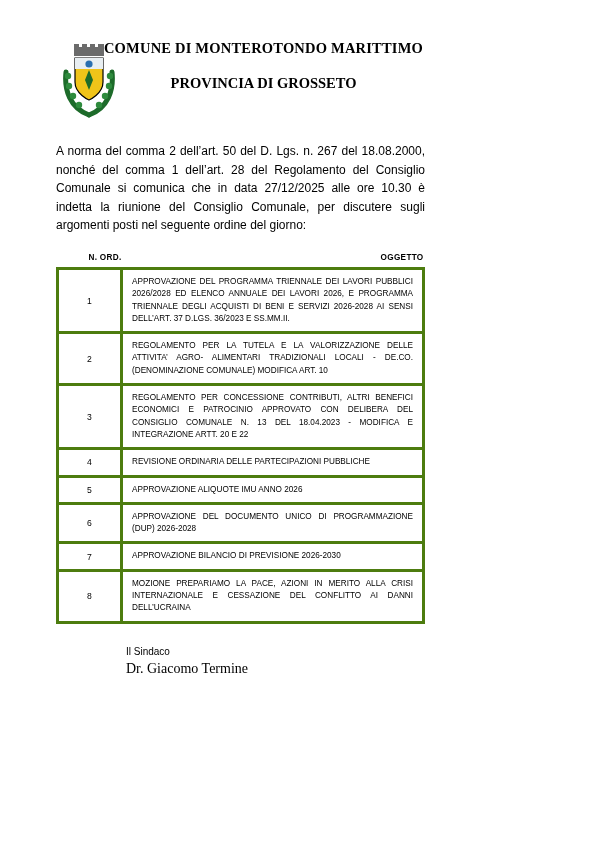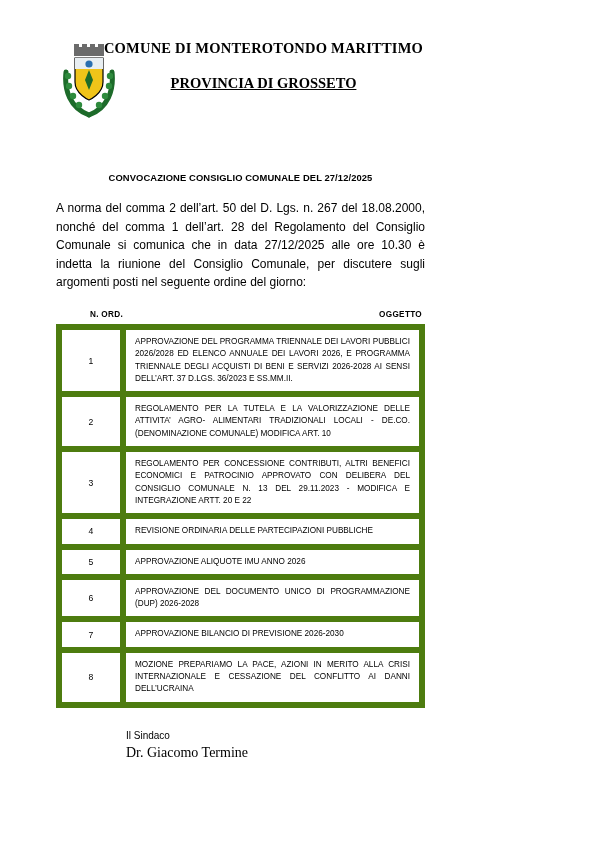--- a/index.html
+++ b/index.html
@@ -43,21 +43,20 @@
     font-family: "Liberation Serif", serif;
     font-weight: bold;
     font-size: 14.5px;
     letter-spacing: 0.2px;
     margin-top: 14px;
   }
   .title-sub {
     font-family: "Liberation Serif", serif;
     font-weight: bold;
     font-size: 14.5px;
-    text-decoration: underline;
     margin-top: 18px;
   }
 
   
   .convocation {
     text-align: center;
     font-size: 9.4px;
     font-weight: bold;
     margin-top: 46px;
     letter-spacing: 0.1px;
@@ -74,21 +73,21 @@
   
   .table-wrap {
     margin-top: 18px;
   }
   table.agenda {
     border-collapse: collapse;
     width: 100%;
     table-layout: fixed;
   }
   table.agenda th, table.agenda td {
-    border: 6px solid #4d7c0f;
+    border: 3px solid #4d7c0f;
     vertical-align: middle;
   }
   table.agenda thead th {
     border: none;
     font-size: 8.2px;
     font-weight: bold;
     padding: 0 0 5px 0;
     text-align: right;
     letter-spacing: 0.3px;
   }
@@ -150,21 +149,20 @@
         <path d="M29 28 L33 38 L29 48 L25 38 Z" fill="#1d6b2a"></path>
         <circle cx="29" cy="22" r="3.6" fill="#2a6fb0"></circle>
       </svg>
     </div>
     <div class="header-text">
       <div class="title-main">COMUNE DI MONTEROTONDO MARITTIMO</div>
       <div class="title-sub">PROVINCIA DI GROSSETO</div>
     </div>
   </div>
 
-  <div class="convocation">CONVOCAZIONE CONSIGLIO COMUNALE DEL 27/12/2025</div>
 
   <div class="intro">A norma del comma 2 dell’art. 50 del D. Lgs. n. 267 del 18.08.2000, nonché del comma 1 dell’art. 28 del Regolamento del Consiglio Comunale si comunica che in data 27/12/2025 alle ore 10.30 è indetta la riunione del Consiglio Comunale, per discutere sugli argomenti posti nel seguente ordine del giorno:</div>
 
   <div class="table-wrap">
     <table class="agenda">
       <colgroup>
         <col class="col-num">
         <col>
       </colgroup>
       <thead>
@@ -177,21 +175,21 @@
         <tr>
           <td class="num">1</td>
           <td class="obj">APPROVAZIONE DEL PROGRAMMA TRIENNALE DEI LAVORI PUBBLICI 2026/2028 ED ELENCO ANNUALE DEI LAVORI 2026, E PROGRAMMA TRIENNALE DEGLI ACQUISTI DI BENI E SERVIZI 2026-2028 AI SENSI DELL’ART. 37 D.LGS. 36/2023 E SS.MM.II.</td>
         </tr>
         <tr>
           <td class="num">2</td>
           <td class="obj">REGOLAMENTO PER LA TUTELA E LA VALORIZZAZIONE DELLE ATTIVITA’ AGRO- ALIMENTARI TRADIZIONALI LOCALI - DE.CO. (DENOMINAZIONE COMUNALE) MODIFICA ART. 10</td>
         </tr>
         <tr>
           <td class="num">3</td>
-          <td class="obj">REGOLAMENTO PER CONCESSIONE CONTRIBUTI, ALTRI BENEFICI ECONOMICI E PATROCINIO APPROVATO CON DELIBERA DEL CONSIGLIO COMUNALE N. 13 DEL 29.11.2023 - MODIFICA E INTEGRAZIONE ARTT. 20 E 22</td>
+          <td class="obj">REGOLAMENTO PER CONCESSIONE CONTRIBUTI, ALTRI BENEFICI ECONOMICI E PATROCINIO APPROVATO CON DELIBERA DEL CONSIGLIO COMUNALE N. 13 DEL 18.04.2023 - MODIFICA E INTEGRAZIONE ARTT. 20 E 22</td>
         </tr>
         <tr>
           <td class="num">4</td>
           <td class="obj">REVISIONE ORDINARIA DELLE PARTECIPAZIONI PUBBLICHE</td>
         </tr>
         <tr>
           <td class="num">5</td>
           <td class="obj">APPROVAZIONE ALIQUOTE IMU ANNO 2026</td>
         </tr>
         <tr>

